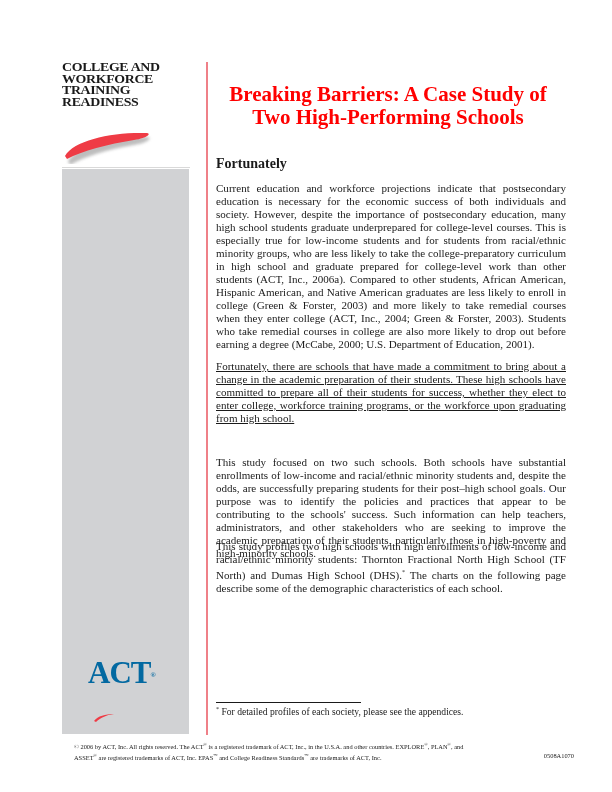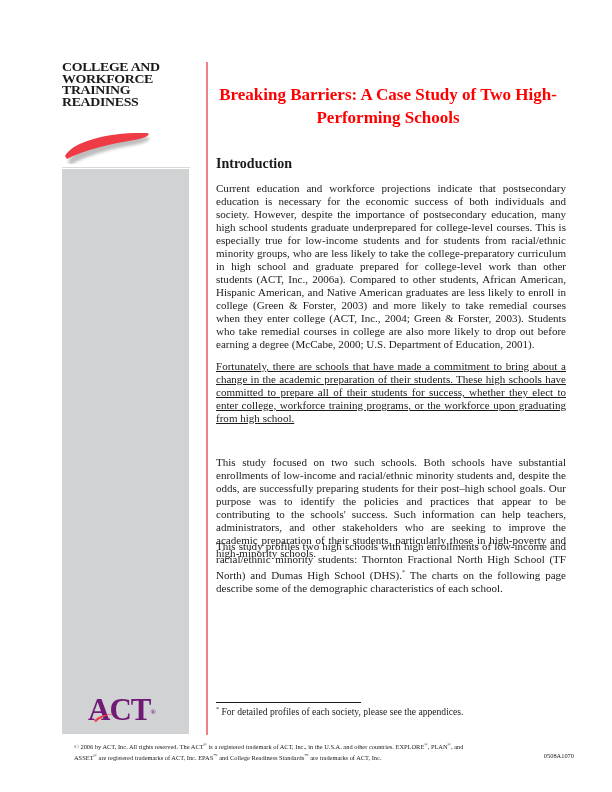--- a/index.html
+++ b/index.html
@@ -13,31 +13,31 @@
     line-height: 11.5px; letter-spacing: -0.3px; color: #1a1a1a;
     transform: scaleX(1.12); transform-origin: left top;
   }
   .brand div { white-space: nowrap; }
   .swoosh { position: absolute; left: 62px; top: 128px; width: 100px; height: 36px; }
   .hr-brand { position: absolute; left: 62px; top: 167px; width: 128px; height: 1px; background: #d9d9d9; }
   .sidebar-gray {
     position: absolute; left: 62px; top: 169px; width: 127px; height: 565px; background: #d1d2d4;
   }
   .act-logo {
-    position: absolute; left: 88px; top: 695px; font-family: "Liberation Serif", serif;
-    font-weight: bold; font-size: 31px; letter-spacing: -1px; color: #701a75; line-height: 30px;
+    position: absolute; left: 88px; top: 658px; font-family: "Liberation Serif", serif;
+    font-weight: bold; font-size: 31px; letter-spacing: -1px; color: #0369a1; line-height: 30px;
   }
   .act-logo sup { font-size: 7px; vertical-align: top; position: relative; top: 2px; }
   .act-swoosh { position: absolute; left: 93px; top: 712px; width: 22px; height: 10px; }
   .red-rule { position: absolute; left: 206px; top: 62px; width: 2px; height: 673px; background: #ef8088; }
 
   .title {
     position: absolute; left: 215px; top: 83px; width: 346px; text-align: center;
     color: #ff0000; font-family: "Liberation Serif", serif; font-weight: bold;
-    font-size: 17px; line-height: 23px;
+    font-size: 21px; line-height: 23px;
   }
   .heading {
     position: absolute; left: 216px; top: 156px; font-weight: bold; font-size: 14px; color: #1a1a1a;
   }
   .body-text {
     position: absolute; left: 216px; width: 350px; font-size: 11.05px; line-height: 13px;
     text-align: justify; color: #1a1a1a;
   }
   .p1 { top: 182px; }
   .p2 { top: 360px; text-decoration: underline; }
@@ -79,21 +79,21 @@
 <div class="act-logo">
   <span>ACT</span><sup>®</sup>
 </div>
 <svg class="act-swoosh" viewBox="0 0 22 10">
   <path d="M1 9 C 5 4, 12 2, 21 2 C 13 3, 7 6, 3 10 Z" fill="#ef3b45"></path>
 </svg>
 
 <div class="red-rule"></div>
 
 <div class="title">Breaking Barriers: A Case Study of Two High-Performing Schools</div>
-<div class="heading">Introduction</div>
+<div class="heading">Fortunately</div>
 
 <div class="body-text p1">Current education and workforce projections indicate that postsecondary education is necessary for the economic success of both individuals and society. However, despite the importance of postsecondary education, many high school students graduate underprepared for college-level courses. This is especially true for low-income students and for students from racial/ethnic minority groups, who are less likely to take the college-preparatory curriculum in high school and graduate prepared for college-level work than other students (ACT, Inc., 2006a). Compared to other students, African American, Hispanic American, and Native American graduates are less likely to enroll in college (Green &amp; Forster, 2003) and more likely to take remedial courses when they enter college (ACT, Inc., 2004; Green &amp; Forster, 2003). Students who take remedial courses in college are also more likely to drop out before earning a degree (McCabe, 2000; U.S. Department of Education, 2001).</div>
 <div class="body-text p2">Fortunately, there are schools that have made a commitment to bring about a change in the academic preparation of their students. These high schools have committed to prepare all of their students for success, whether they elect to enter college, workforce training programs, or the workforce upon graduating from high school.</div>
 <div class="body-text p3">
   <span>This study focused on two such schools. Both schools have substantial enrollments of low-income and racial/ethnic minority students and, despite the odds, are successfully preparing students for their post–high school goals</span><span class="blue-dot">.</span>
   <span>Our purpose was to identify the policies and practices that appear to be contributing to the schools' success. Such information can help teachers, administrators, and other stakeholders who are seeking to improve the academic preparation of their students, particularly those in high-poverty and high-minority schools.</span>
 </div>
 <div class="body-text p4">
   <span>This study profiles two high schools with high enrollments of low-income and racial/ethnic minority students: Thornton Fractional North High School (TF North) and Dumas High School (DHS).</span><sup>*</sup>
   <span>The charts on the following page describe some of the demographic characteristics of each school.</span>

